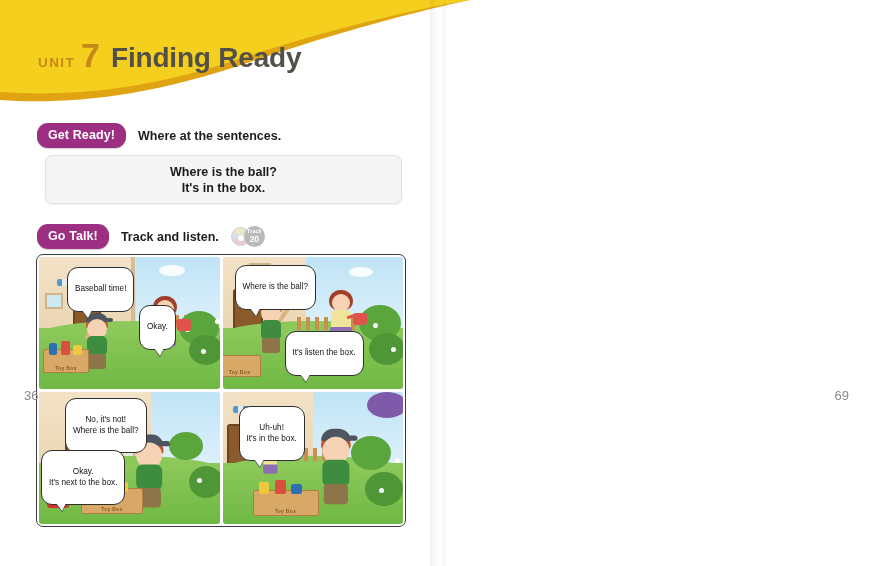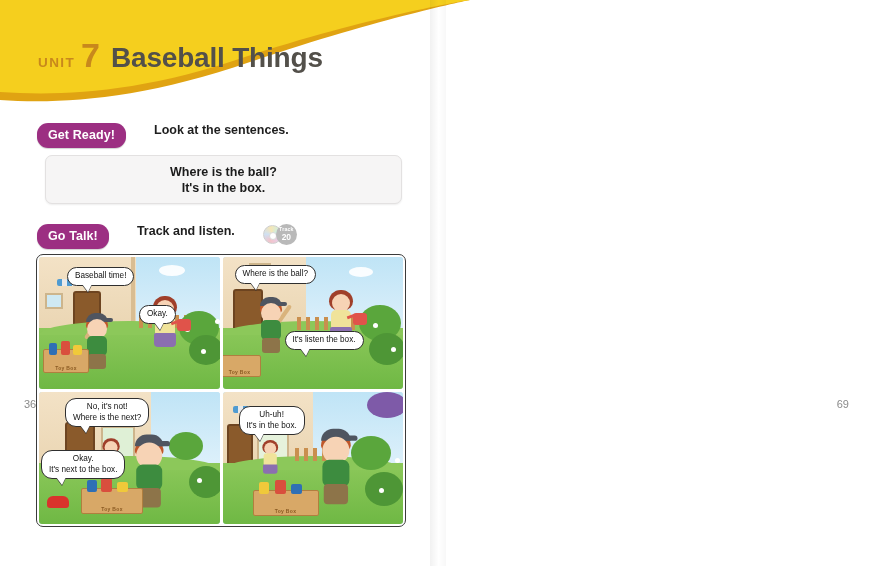--- a/index.html
+++ b/index.html
@@ -36,21 +36,21 @@
   .unit-num {
     font-size:34px; font-weight:bold; color:#c8881c;
     line-height:1; margin-left:1px;
   }
   .unit-name {
     font-size:28px; font-weight:bold; color:#53504a; line-height:1;
     margin-left:6px; letter-spacing:-0.2px;
   }
 
   
-  .sect-row { display:flex; gap:28px; }
+  .sect-row { display:flex; align-items:center; gap:12px; }
   .badge {
     display:inline-block; background:#9c2f82; color:#fff;
     font-size:12.5px; font-weight:bold; letter-spacing:0.1px;
     padding:5px 11px 6px; border-radius:11px;
     box-shadow:0 1px 1px rgba(0,0,0,0.18);
     white-space:nowrap;
   }
   .sect-instr { font-size:12.5px; font-weight:bold; color:#1e1e1e; white-space:nowrap; }
 
   
@@ -131,56 +131,56 @@
   .mom .head { position:absolute; width:18px; height:18px; border-radius:50%; background:#f7d3b5; left:5px; top:7px; }
   .mom .hair { position:absolute; width:24px; height:20px; border-radius:12px 12px 9px 9px; background:#a03f2a; left:2px; top:3px; }
   .mom .body { position:absolute; width:20px; height:19px; border-radius:5px 5px 3px 3px; background:#f0e39a; left:4px; top:23px; }
   .mom .skirt { position:absolute; width:22px; height:14px; background:#8b6fb0; left:3px; top:40px; border-radius:2px 2px 4px 4px; }
   .watercan { position:absolute; width:14px; height:12px; background:#e0534a; border-radius:3px; }
   .watercan:after { content:""; position:absolute; left:-6px; top:2px; width:8px; height:3px; background:#e0534a; transform:rotate(-20deg); }
   .bat { position:absolute; width:4px; height:26px; background:#d9b37c; border-radius:2px; transform:rotate(35deg); }
 
   .bubble-sp {
     position:absolute; background:#fff; border:1.2px solid #2f2f2f; border-radius:11px;
-    padding:3px 7px; font-size:8.2px; color:#121212; line-height:1.3; white-space:pre-line;
+    padding:16px 7px; font-size:8.2px; color:#121212; line-height:1.3; white-space:pre-line;
     text-align:center; z-index:6;
   }
   .bubble-sp:after {
     content:""; position:absolute; width:0; height:0;
     border-left:6px solid transparent; border-right:4px solid transparent;
     border-top:8px solid #fff; bottom:-7px; left:14px;
     filter:drop-shadow(0 1.5px 0 #2f2f2f);
   }
 
-  .pagenum { position:absolute; bottom:12px; font-size:11px; color:#8a8a8a; }
+  .pagenum { position:absolute; bottom:19px; font-size:13px; color:#8a8a8a; }
   #page-num-left { left:24px; }
   #page-num-right { right:24px; }
 </style>
 </head>
 <body>
 
 <div class="spread">
 
   <div class="page page-left">
 
     <div class="banner-wrap">
       <svg width="470" height="112" viewBox="0 0 470 112">
         <path d="M0,0 L470,0 C470,0 380,18 250,62 C140,100 60,104 0,100 Z" fill="#e0a312"></path>
         <path d="M0,0 L470,0 C470,0 378,14 248,56 C138,94 58,96 0,92 Z" fill="#f5cf1e"></path>
       </svg>
     </div>
     <div class="unit-title">
       <span class="unit-word">UNIT</span>
       <span class="unit-num">7</span>
-      <span class="unit-name">Baseball Things</span>
+      <span class="unit-name">Finding Ready</span>
     </div>
 
     <div class="sect-row" id="get-ready-row">
       <span class="badge">Get Ready!</span>
-      <span class="sect-instr">Look at the sentences.</span>
+      <span class="sect-instr">Where at the sentences.</span>
     </div>
 
     <div class="sentence-box">
       <div>Where is the ball?</div>
       <div>It's in the box.</div>
     </div>
 
     <div class="sect-row" id="go-talk-row">
       <span class="badge">Go Talk!</span>
       <span class="sect-instr">Track and listen.</span>
@@ -286,21 +286,21 @@
             <span class="head"></span>
             <span class="body"></span>
             <span class="legs"></span>
         </div>
         <div class="toybox" style="left:42px;top:96px;width:62px;height:26px;"></div>
         <div class="toy" style="left:48px;top:88px;width:10px;height:12px;background:#2f6fb5;"></div>
         <div class="toy" style="left:62px;top:86px;width:11px;height:14px;background:#d94f3d;"></div>
         <div class="toy" style="left:78px;top:90px;width:11px;height:10px;background:#f0c93a;"></div>
         <div class="toy" style="left:8px;top:104px;width:22px;height:12px;background:#d9332c;border-radius:6px 6px 3px 3px;"></div>
         <div class="bubble-sp" style="left:26px;top:6px;">No, it's not!
-Where is the next?</div>
+Where is the ball?</div>
         <div class="bubble-sp" style="left:2px;top:58px;">Okay.
 It's next to the box.</div>
       </div>
 
       <div class="panel">
         <div class="sky"></div>
         <div class="house" style="width:50%;height:72%;"></div>
         <div class="awning" style="left:10px;top:14px;width:62px;"></div>
         <div class="door" style="left:4px;top:32px;width:26px;height:46px;"></div>
         <div class="window" style="left:34px;top:36px;width:32px;height:40px;background:#e6f2dc;"></div>

